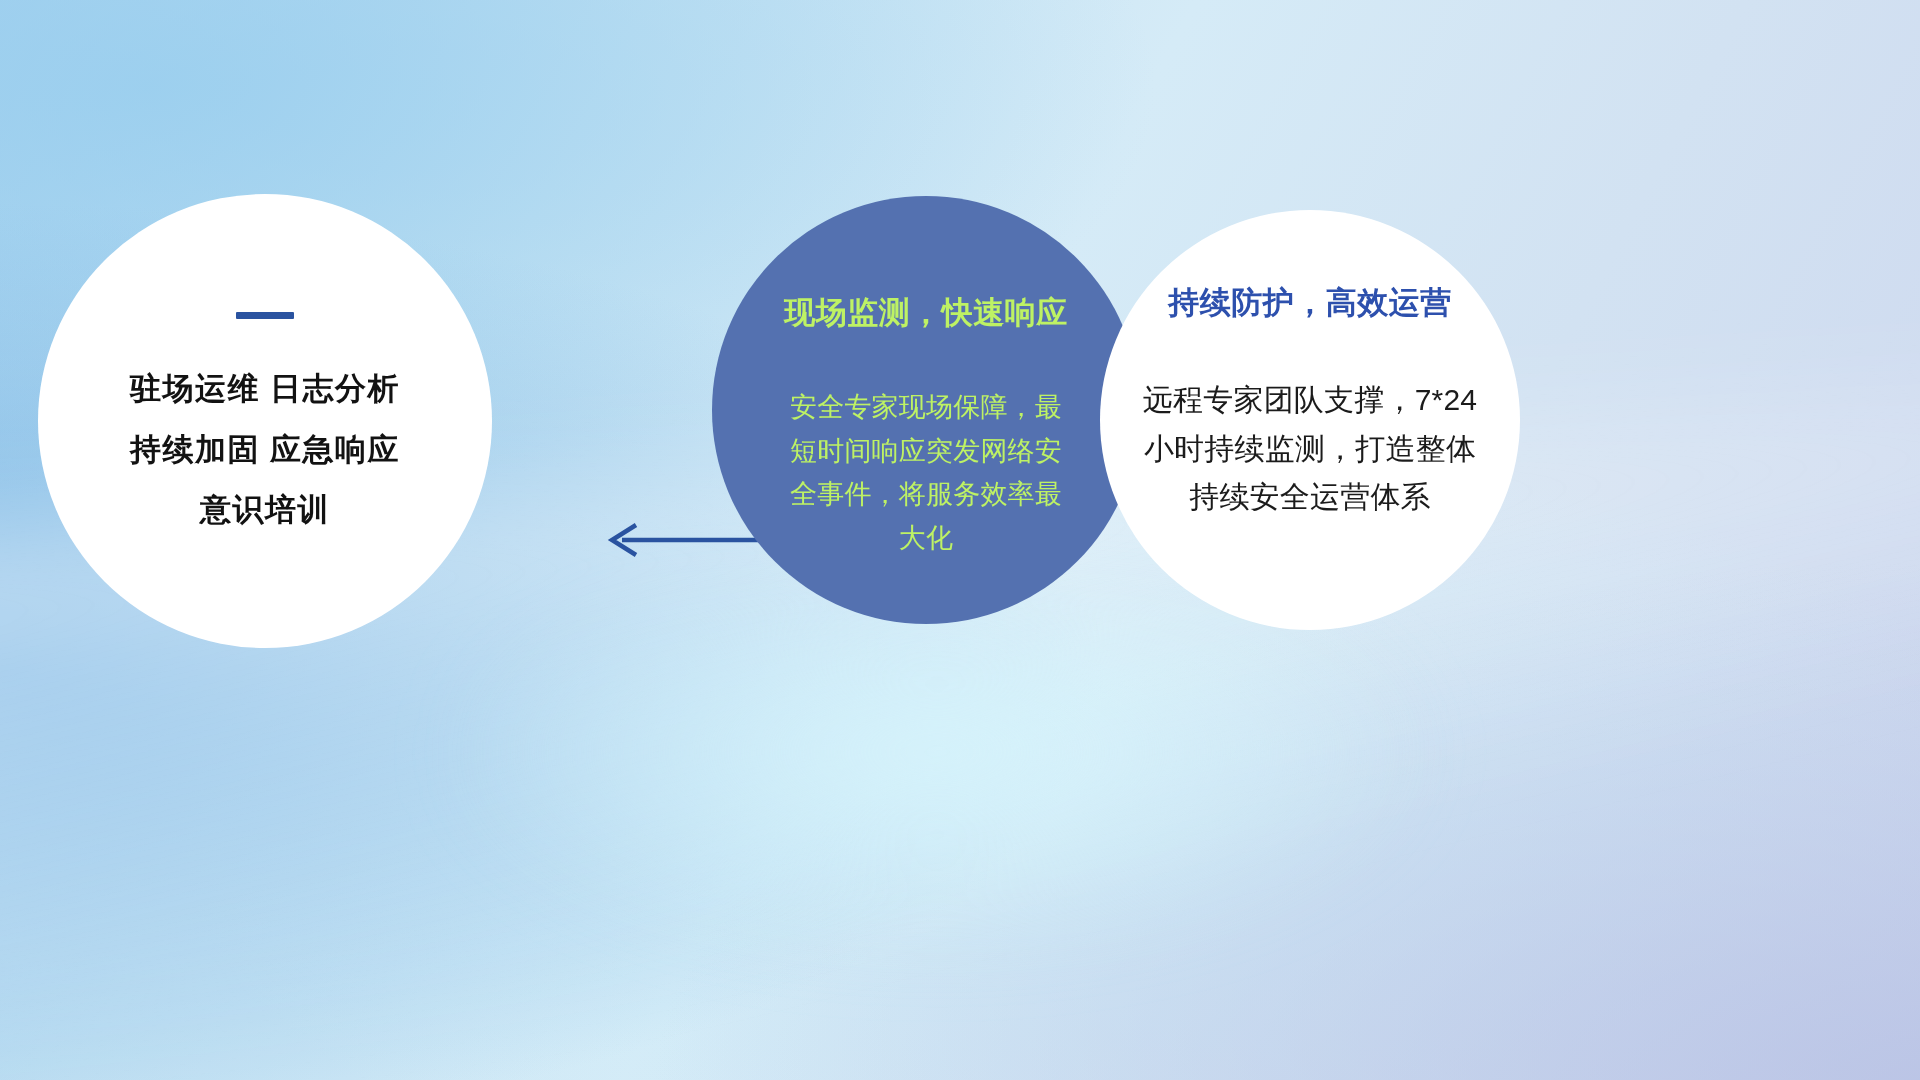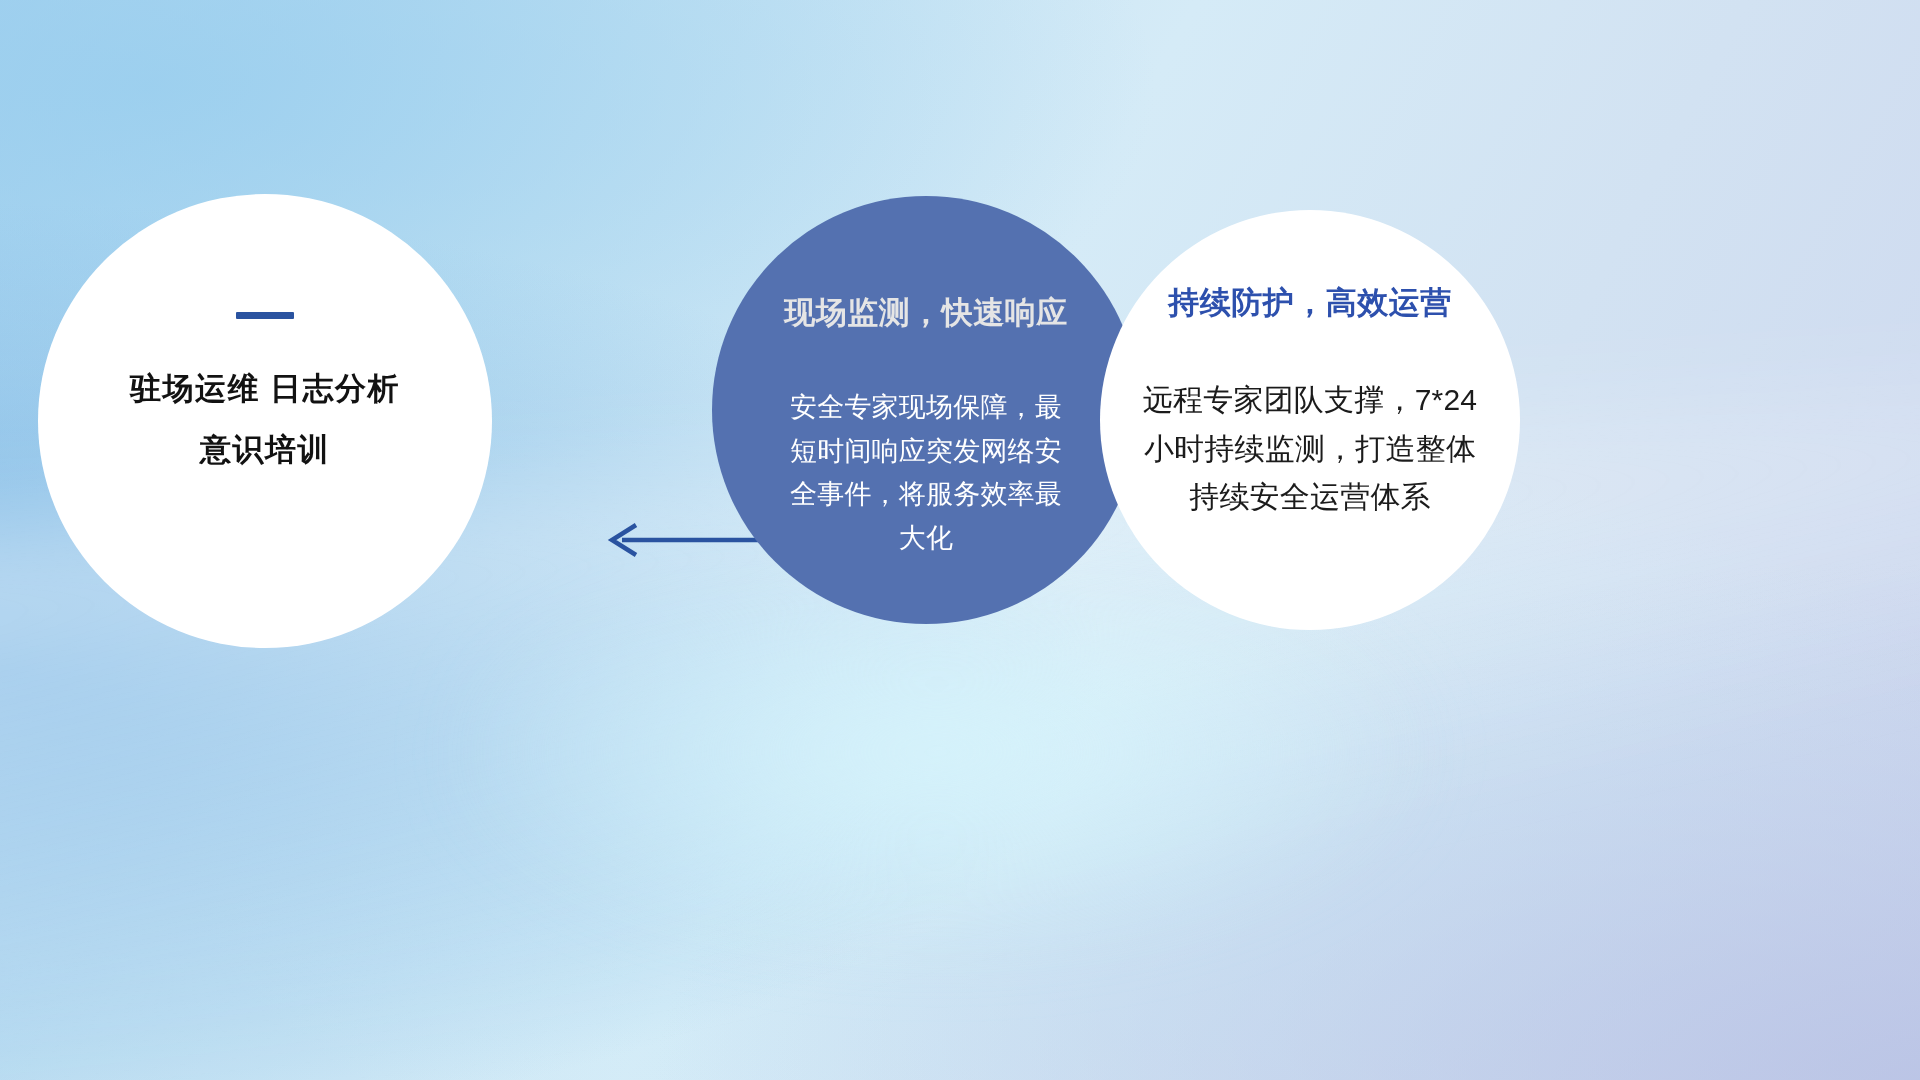--- a/index.html
+++ b/index.html
@@ -92,29 +92,29 @@
     left: 712px;
     top: 196px;
     width: 428px;
     height: 428px;
     background: #5471b0;
     z-index: 4;
     justify-content: flex-start;
     padding-top: 96px;
   }
   #blue-heading {
-    color: #e5e5e5;
+    color: #bef264;
     font-size: 31px;
     font-weight: bold;
     letter-spacing: 0.5px;
     white-space: nowrap;
     margin-bottom: 52px;
   }
   #blue-body {
-    color: #ffffff;
+    color: #bef264;
     font-size: 27px;
     line-height: 1.62;
     text-align: center;
     width: 288px;
     letter-spacing: 0.2px;
   }
 
   
   #circle-right {
     left: 1100px;
@@ -154,20 +154,21 @@
   }
 </style>
 </head>
 <body>
 
 <div id="stage">
 
   <div class="circle" id="circle-left">
     <div id="left-divider"></div>
     <div class="left-line">驻场运维    日志分析</div>
+    <div class="left-line">持续加固    应急响应</div>
     <div class="left-line">意识培训</div>
   </div>
 
   <svg id="arrow" viewBox="0 0 260 48" xmlns="http://www.w3.org/2000/svg">
     <line x1="258" y1="24" x2="22" y2="24" stroke="#2a53a0" stroke-width="4.5"></line>
     <polyline points="36,9 12,24 36,39" fill="none" stroke="#2a53a0" stroke-width="4.5" stroke-linejoin="miter" stroke-linecap="butt"></polyline>
   </svg>
 
   <div class="circle" id="circle-blue">
     <div id="blue-heading">现场监测，快速响应</div>

